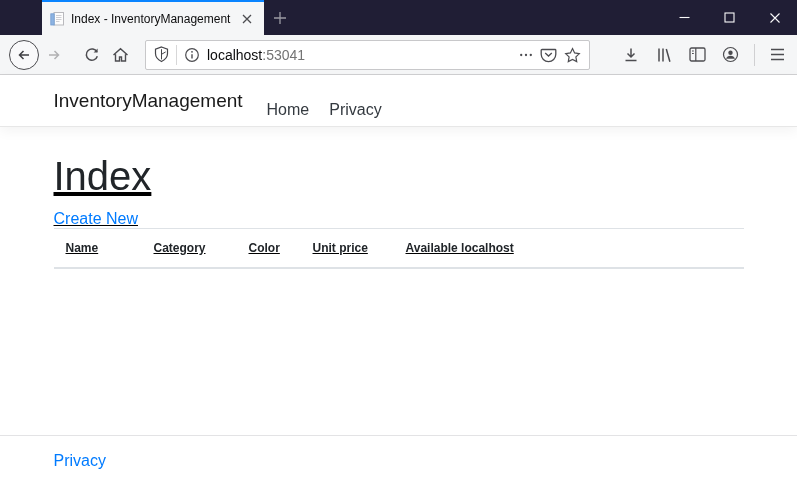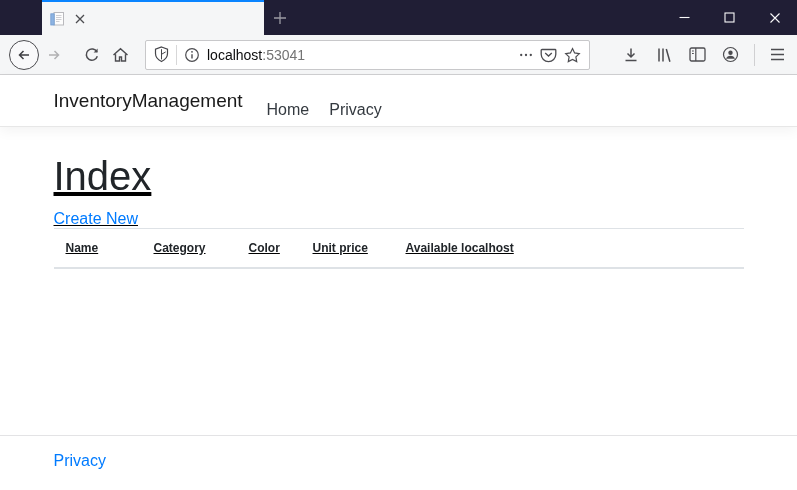--- a/index.html
+++ b/index.html
@@ -86,20 +86,21 @@
 
 <div class="titlebar">
   <div class="tab">
     <span>
       <svg width="16" height="16" viewBox="0 0 16 16">
         <rect x="5" y="1.5" width="9.5" height="12.5" fill="#fdfdfd" stroke="#b9b9bd" stroke-width="1"></rect>
         <path d="M7 4.5h5.5M7 6.5h5.5M7 8.5h5.5M7 10.5h3.5" stroke="#cfcfd3" stroke-width="1" fill="none"></path>
         <rect x="1.8" y="2.8" width="3.4" height="11.2" fill="#8db3e2" stroke="#6f9bd1" stroke-width="0.8"></rect>
       </svg>
     </span>
+    <span class="tab-title">Index - InventoryManagement</span>
     <span class="tab-close">
       <svg width="12" height="12" viewBox="0 0 12 12">
         <path d="M2 2l8 8M10 2l-8 8" stroke="#4c4c50" stroke-width="1.3" fill="none"></path>
       </svg>
     </span>
   </div>
   <div class="newtab">
     <svg width="14" height="14" viewBox="0 0 14 14">
       <path d="M7 1v12M1 7h12" stroke="#9a9aa3" stroke-width="1.3" fill="none"></path>
     </svg>

